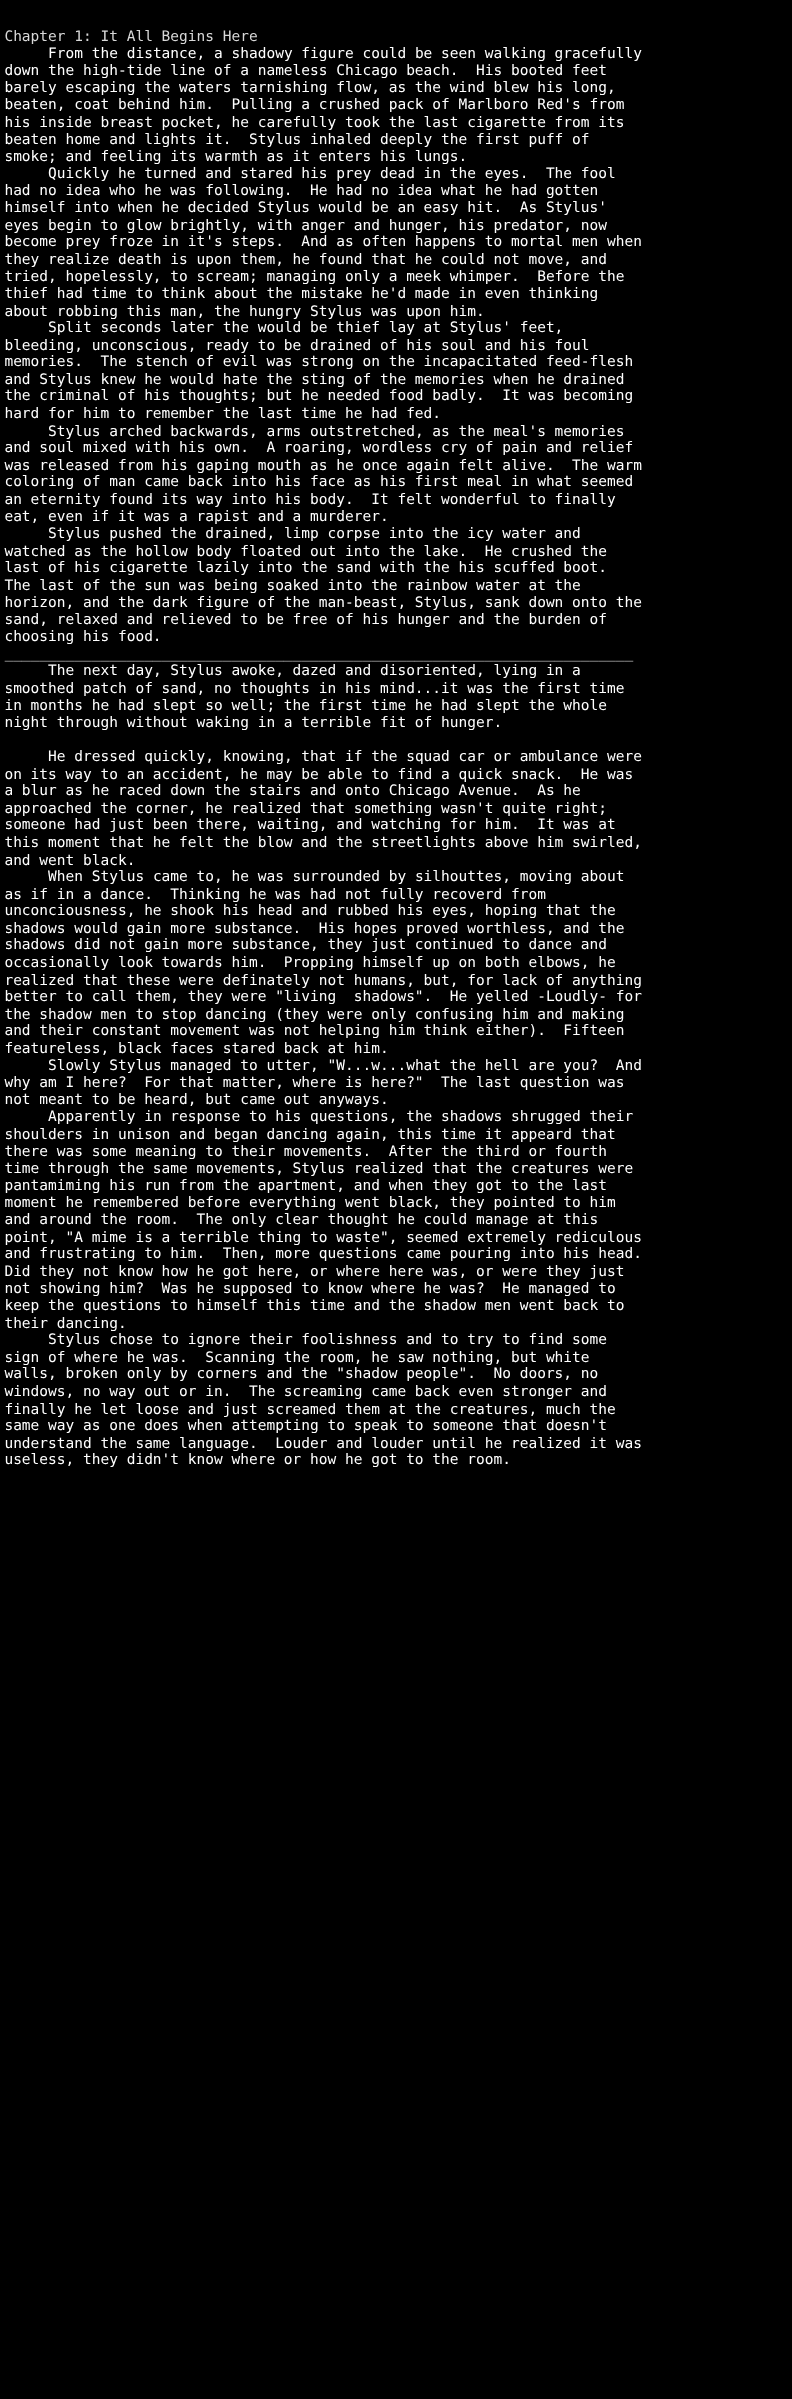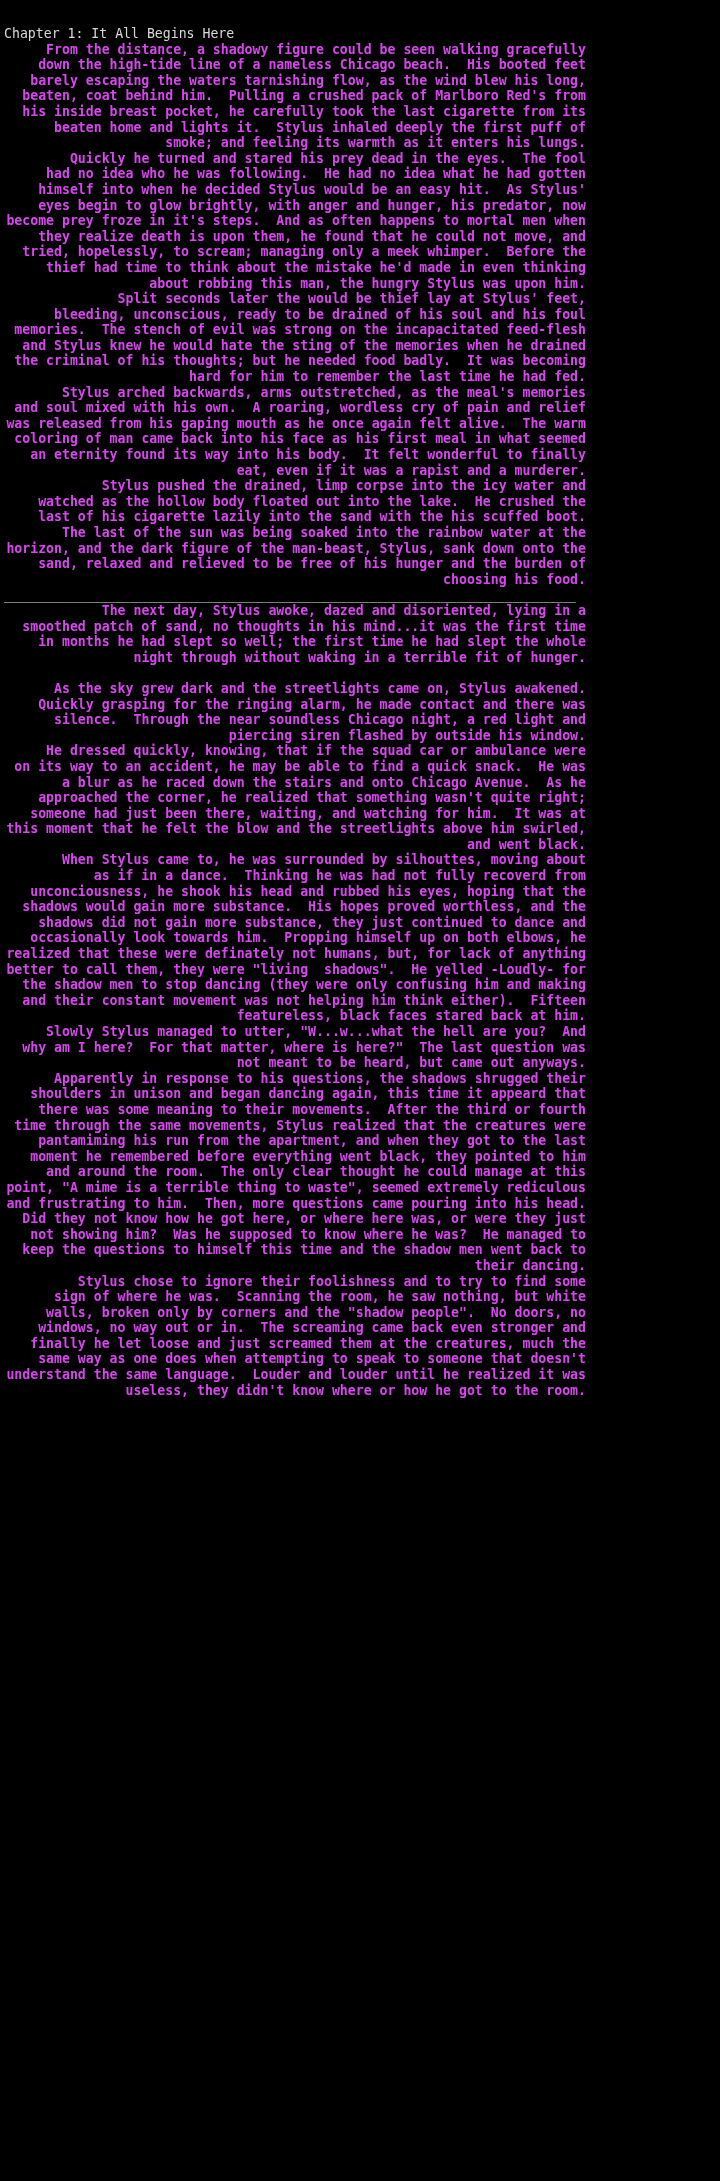--- a/index.html
+++ b/index.html
@@ -22,23 +22,22 @@
     padding: 26px 0 10px 4px;
   }
   .chapter-heading {
     white-space: pre-wrap;
     margin: 0;
     color: #d8d8d8;
   }
   .para {
     white-space: pre-wrap;
     margin: 0;
-    text-align: right;
-    color: #d946ef;
-    font-weight: bold;
+    text-align: left;
+    color: #ffffff;
   }
   .spacer {
     height: 15.6px;
   }
   .rule {
     white-space: pre;
     overflow: hidden;
     margin: 0;
     color: #d8d8d8;
     letter-spacing: 0;
@@ -64,21 +63,20 @@
     <p class="para">     Split seconds later the would be thief lay at Stylus' feet, bleeding, unconscious, ready to be drained of his soul and his foul memories.  The stench of evil was strong on the incapacitated feed-flesh and Stylus knew he would hate the sting of the memories when he drained the criminal of his thoughts; but he needed food badly.  It was becoming hard for him to remember the last time he had fed.</p>
     <p class="para">     Stylus arched backwards, arms outstretched, as the meal's memories and soul mixed with his own.  A roaring, wordless cry of pain and relief was released from his gaping mouth as he once again felt alive.  The warm coloring of man came back into his face as his first meal in what seemed an eternity found its way into his body.  It felt wonderful to finally eat, even if it was a rapist and a murderer.</p>
     <p class="para">     Stylus pushed the drained, limp corpse into the icy water and watched as the hollow body floated out into the lake.  He crushed the last of his cigarette lazily into the sand with the his scuffed boot.  The last of the sun was being soaked into the rainbow water at the horizon, and the dark figure of the man-beast, Stylus, sank down onto the sand, relaxed and relieved to be free of his hunger and the burden of choosing his food.</p>
   </div>
 
   <p class="rule">________________________________________________________________________</p>
 
   <div class="block">
     <p class="para">     The next day, Stylus awoke, dazed and disoriented, lying in a smoothed patch of sand, no thoughts in his mind...it was the first time in months he had slept so well; the first time he had slept the whole night through without waking in a terrible fit of hunger.</p>
     <div class="spacer"></div>
-    <p class="para">     As the sky grew dark and the streetlights came on, Stylus awakened.  Quickly grasping for the ringing alarm, he made contact and there was silence.  Through the near soundless Chicago night, a red light and piercing siren flashed by outside his window.</p>
     <p class="para">     He dressed quickly, knowing, that if the squad car or ambulance were on its way to an accident, he may be able to find a quick snack.  He was a blur as he raced down the stairs and onto Chicago Avenue.  As he approached the corner, he realized that something wasn't quite right; someone had just been there, waiting, and watching for him.  It was at this moment that he felt the blow and the streetlights above him swirled, and went black.</p>
     <p class="para">     When Stylus came to, he was surrounded by silhouttes, moving about as if in a dance.  Thinking he was had not fully recoverd from unconciousness, he shook his head and rubbed his eyes, hoping that the shadows would gain more substance.  His hopes proved worthless, and the shadows did not gain more substance, they just continued to dance and occasionally look towards him.  Propping himself up on both elbows, he realized that these were definately not humans, but, for lack of anything better to call them, they were "living  shadows".  He yelled -Loudly- for the shadow men to stop dancing (they were only confusing him and making and their constant movement was not helping him think either).  Fifteen featureless, black faces stared back at him.</p>
     <p class="para">     Slowly Stylus managed to utter, "W...w...what the hell are you?  And why am I here?  For that matter, where is here?"  The last question was not meant to be heard, but came out anyways.</p>
     <p class="para">     Apparently in response to his questions, the shadows shrugged their shoulders in unison and began dancing again, this time it appeard that there was some meaning to their movements.  After the third or fourth time through the same movements, Stylus realized that the creatures were pantamiming his run from the apartment, and when they got to the last moment he remembered before everything went black, they pointed to him and around the room.  The only clear thought he could manage at this point, "A mime is a terrible thing to waste", seemed extremely rediculous and frustrating to him.  Then, more questions came pouring into his head.  Did they not know how he got here, or where here was, or were they just not showing him?  Was he supposed to know where he was?  He managed to keep the questions to himself this time and the shadow men went back to their dancing.</p>
     <p class="para">     Stylus chose to ignore their foolishness and to try to find some sign of where he was.  Scanning the room, he saw nothing, but white walls, broken only by corners and the "shadow people".  No doors, no windows, no way out or in.  The screaming came back even stronger and finally he let loose and just screamed them at the creatures, much the same way as one does when attempting to speak to someone that doesn't understand the same language.  Louder and louder until he realized it was useless, they didn't know where or how he got to the room.</p>
   </div>
 
   <div class="spacer"></div>
 
 </div>

